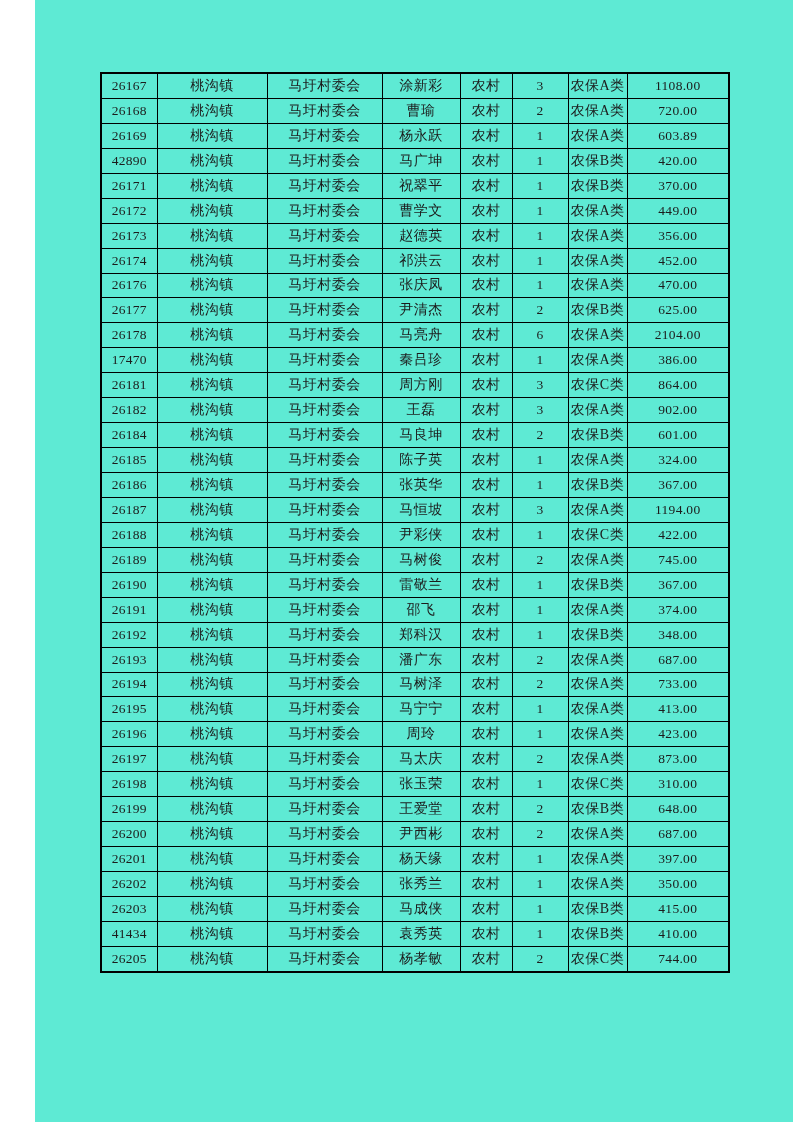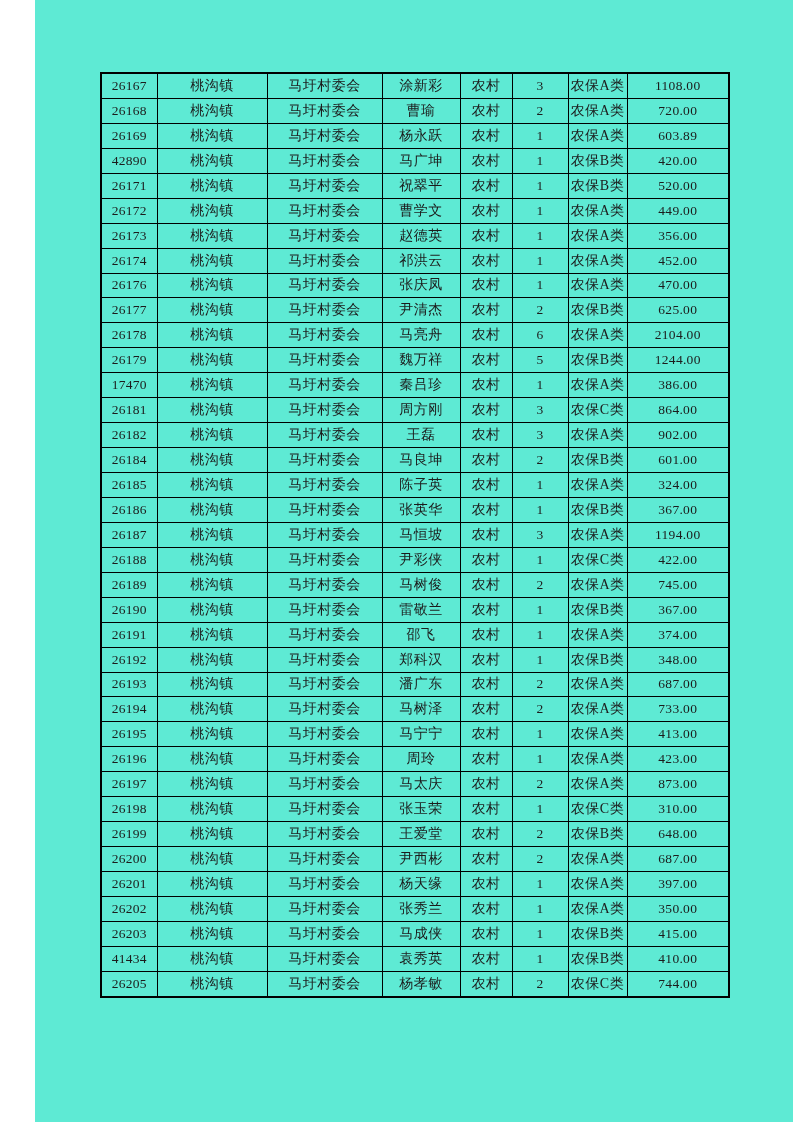--- a/index.html
+++ b/index.html
@@ -107,21 +107,21 @@
           <td class="num">420.00</td>
         </tr>
         <tr>
           <td class="num">26171</td>
           <td>桃沟镇</td>
           <td>马圩村委会</td>
           <td>祝翠平</td>
           <td>农村</td>
           <td class="num">1</td>
           <td>农保B类</td>
-          <td class="num">520.00</td>
+          <td class="num">370.00</td>
         </tr>
         <tr>
           <td class="num">26172</td>
           <td>桃沟镇</td>
           <td>马圩村委会</td>
           <td>曹学文</td>
           <td>农村</td>
           <td class="num">1</td>
           <td>农保A类</td>
           <td class="num">449.00</td>
@@ -168,30 +168,20 @@
         </tr>
         <tr>
           <td class="num">26178</td>
           <td>桃沟镇</td>
           <td>马圩村委会</td>
           <td>马亮舟</td>
           <td>农村</td>
           <td class="num">6</td>
           <td>农保A类</td>
           <td class="num">2104.00</td>
-        </tr>
-        <tr>
-          <td class="num">26179</td>
-          <td>桃沟镇</td>
-          <td>马圩村委会</td>
-          <td>魏万祥</td>
-          <td>农村</td>
-          <td class="num">5</td>
-          <td>农保B类</td>
-          <td class="num">1244.00</td>
         </tr>
         <tr>
           <td class="num">17470</td>
           <td>桃沟镇</td>
           <td>马圩村委会</td>
           <td>秦吕珍</td>
           <td>农村</td>
           <td class="num">1</td>
           <td>农保A类</td>
           <td class="num">386.00</td>

